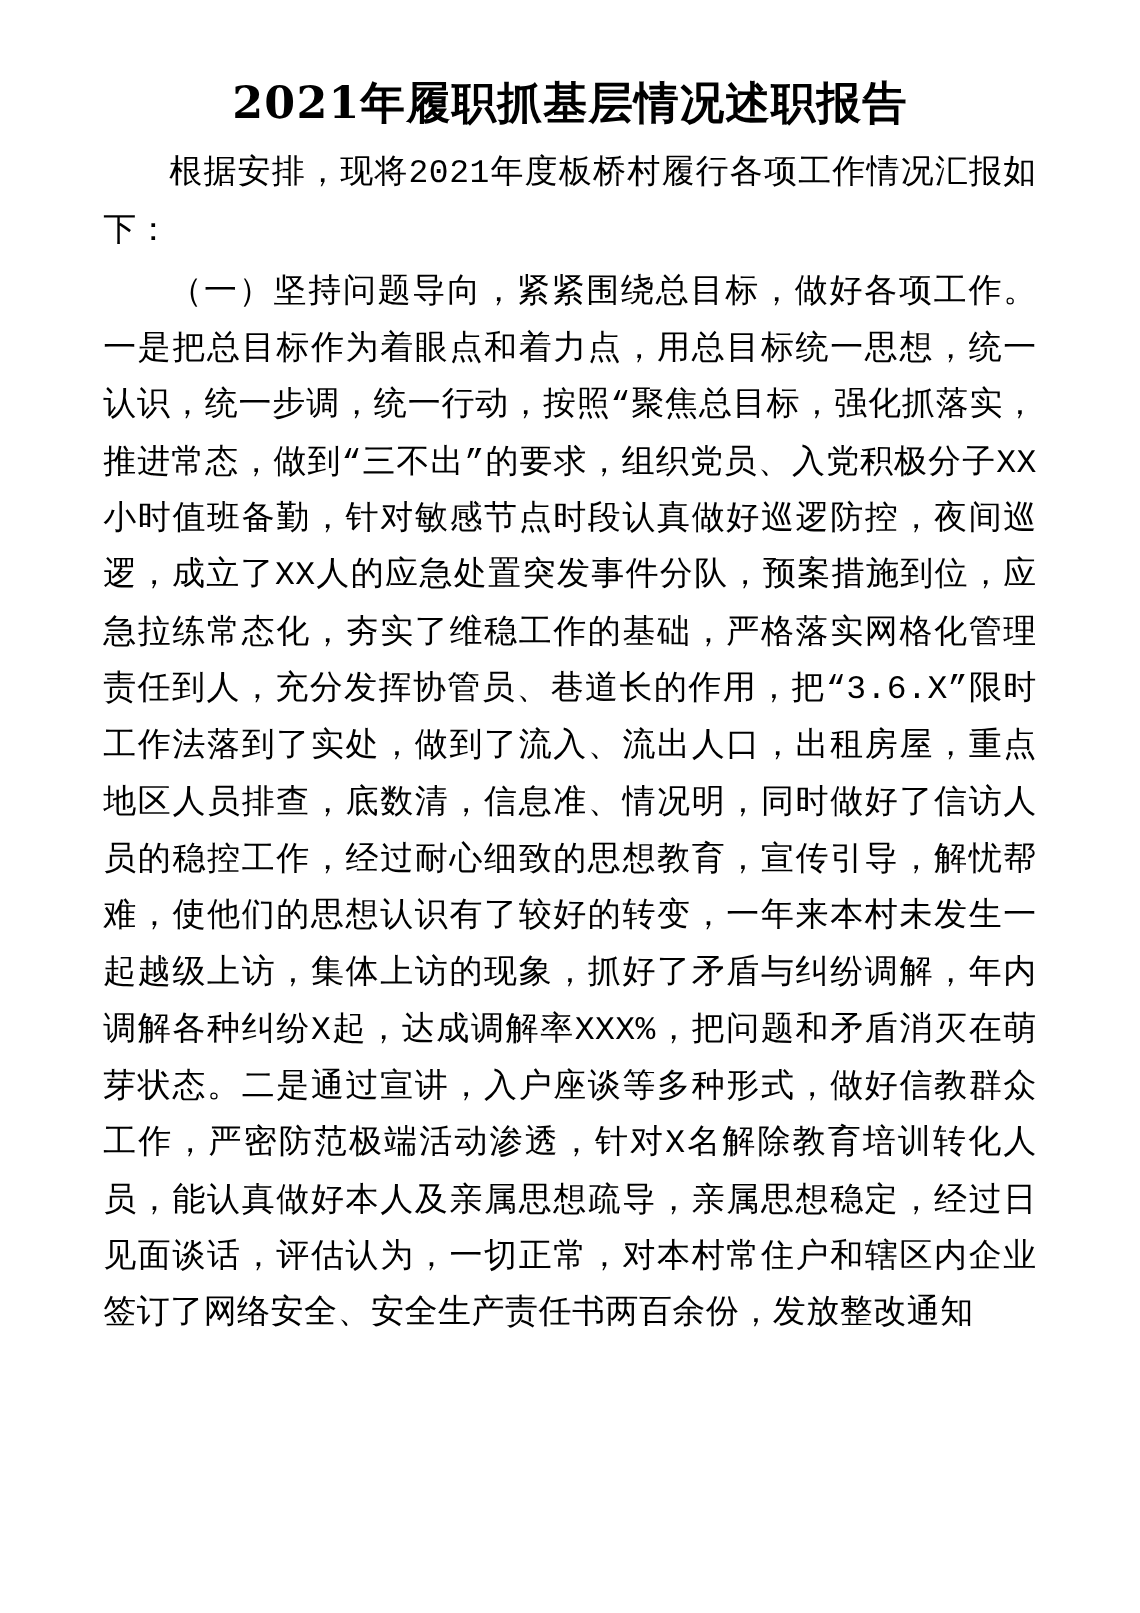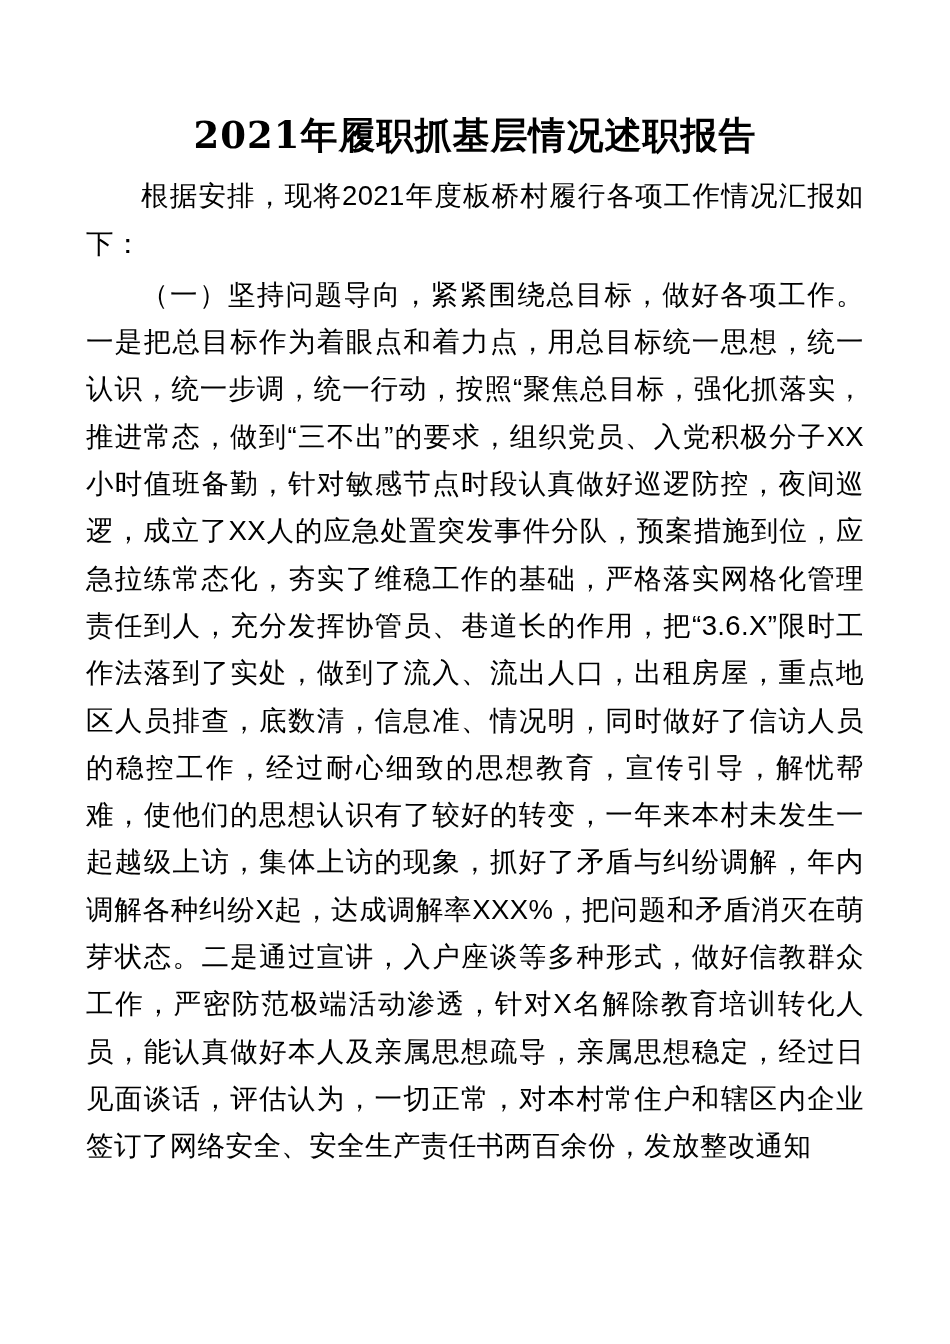--- a/index.html
+++ b/index.html
@@ -11,40 +11,40 @@
     width: 950px;
     height: 1344px;
     font-family: "Liberation Serif", "DejaVu Serif", serif;
     color: #000000;
     overflow: hidden;
   }
   .page {
     width: 950px;
     height: 1344px;
     box-sizing: border-box;
-    padding: 112px 86px 40px 86px;
+    padding: 62px 86px 40px 86px;
     position: relative;
   }
   .doc-title {
     text-align: center;
     font-family: "DejaVu Serif", "Liberation Serif", serif;
     font-weight: bold;
     font-size: 37px;
     line-height: 1.25;
     letter-spacing: 1px;
     margin: 0 0 14px 0;
   }
   .para {
     font-size: 27.5px;
     line-height: 1.72;
     text-align: justify;
     text-justify: inter-ideograph;
     margin: 12px 0 2px 0;
     letter-spacing: 0.4px;
-    font-family: Liberation Sans, sans-serif;
+    font-family: Liberation Mono, monospace;
   }
   .para.indent {
     text-indent: 2em;
   }
   .heading {
     font-size: 27.5px;
     line-height: 1.72;
     font-weight: bold;
     text-indent: 2em;
     margin: 0 0 2px 0;

